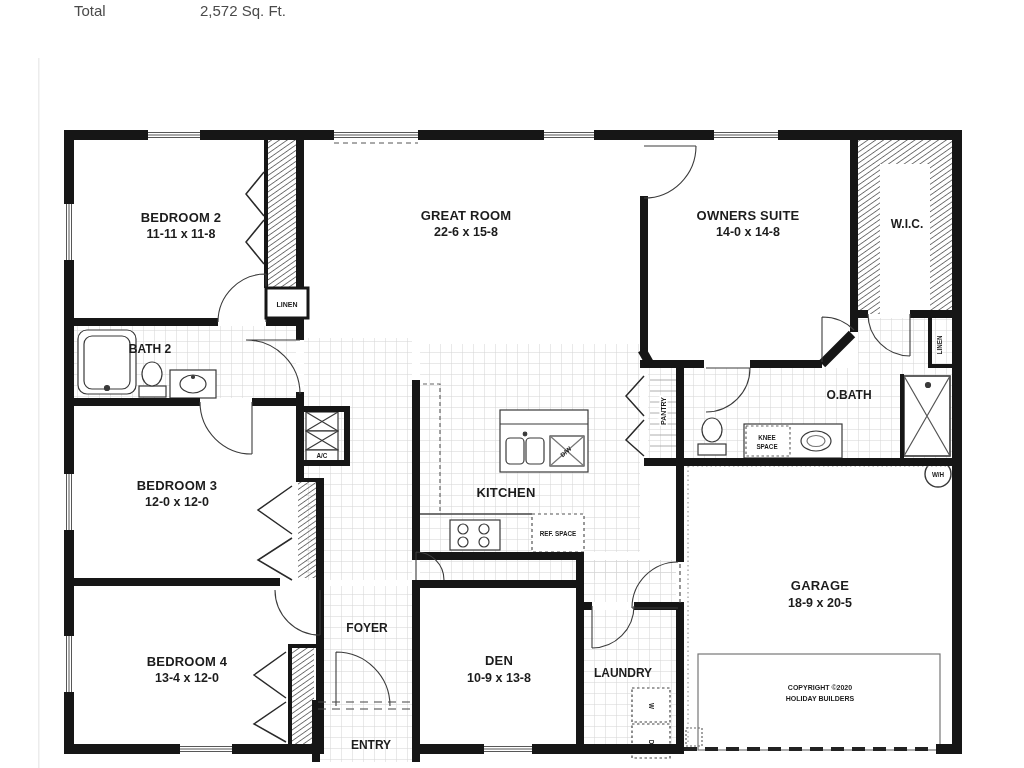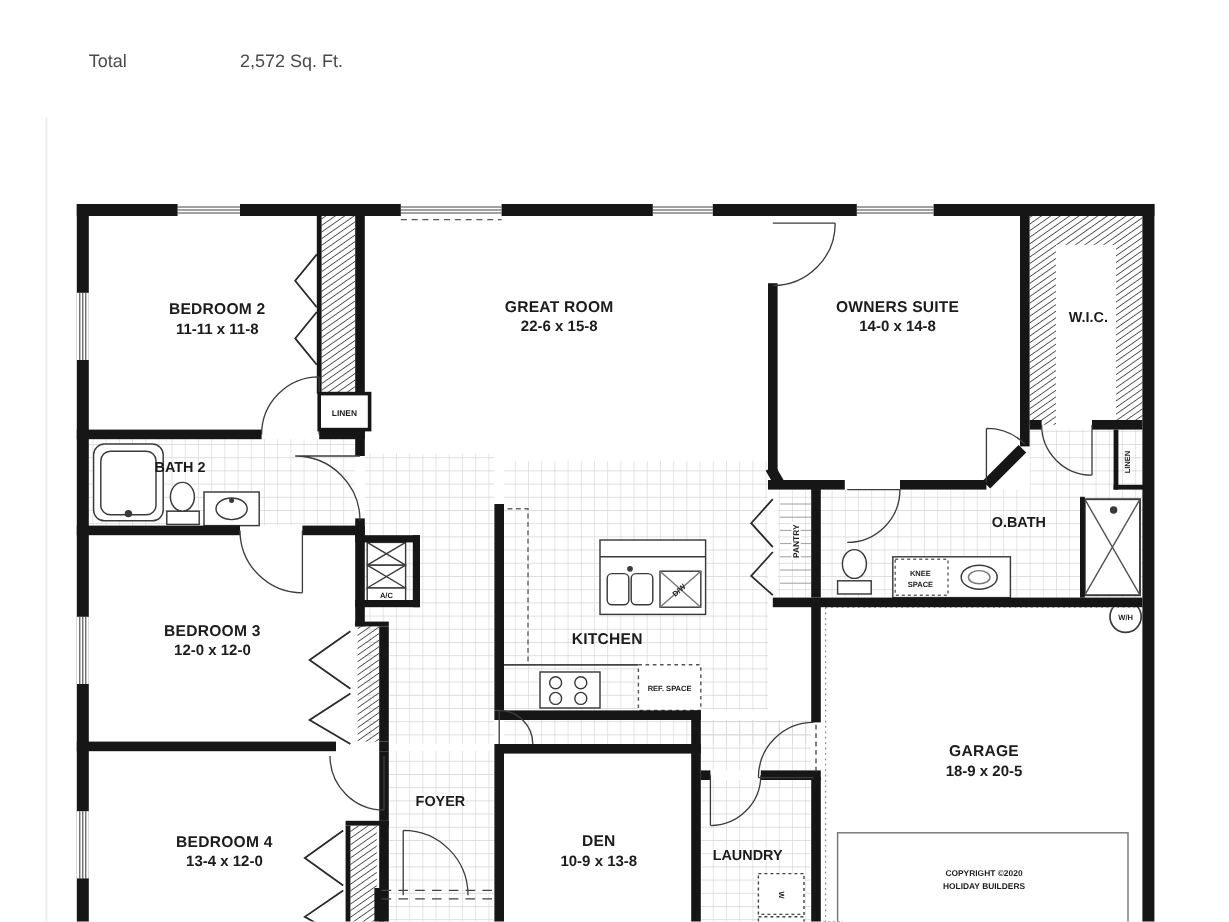--- a/index.html
+++ b/index.html
@@ -1,16 +1,16 @@
 <!DOCTYPE html>
 <html><head>
 <meta charset="utf-8">
 <style>
   html,body{margin:0;padding:0;background:#ffffff;width:1024px;height:768px;overflow:hidden;}
-  #stage{position:relative;width:1024px;height:544px;background:#ffffff;font-family:"Liberation Sans",sans-serif;margin-top:40px;}
+  #stage{position:relative;width:1024px;height:544px;background:#ffffff;font-family:"Liberation Sans",sans-serif;}
   svg{position:absolute;left:0;top:0;}
   text{fill:#1c1c1c;font-family:"Liberation Sans",sans-serif;}
   .hdr{font-size:15px;fill:#4a4a4a;}
   .rm{font-size:13px;font-weight:700;letter-spacing:.2px;}
   .dm{font-size:12.5px;font-weight:700;}
   .md{font-size:12px;font-weight:700;}
   .sm{font-size:7px;font-weight:700;}
   .xs{font-size:6.3px;font-weight:700;}
   .halo{paint-order:stroke;stroke:#ffffff;stroke-width:3px;}
 </style>

